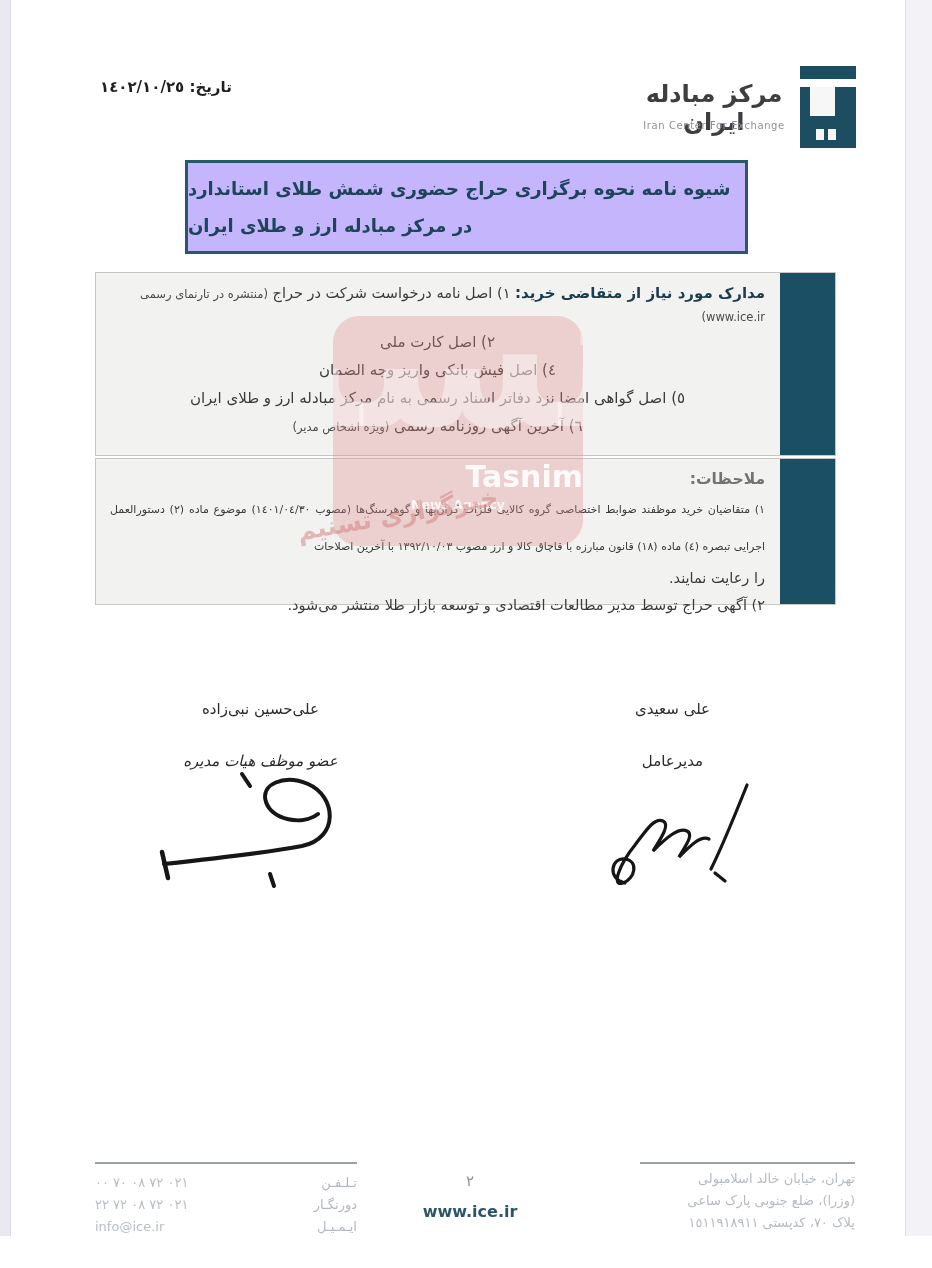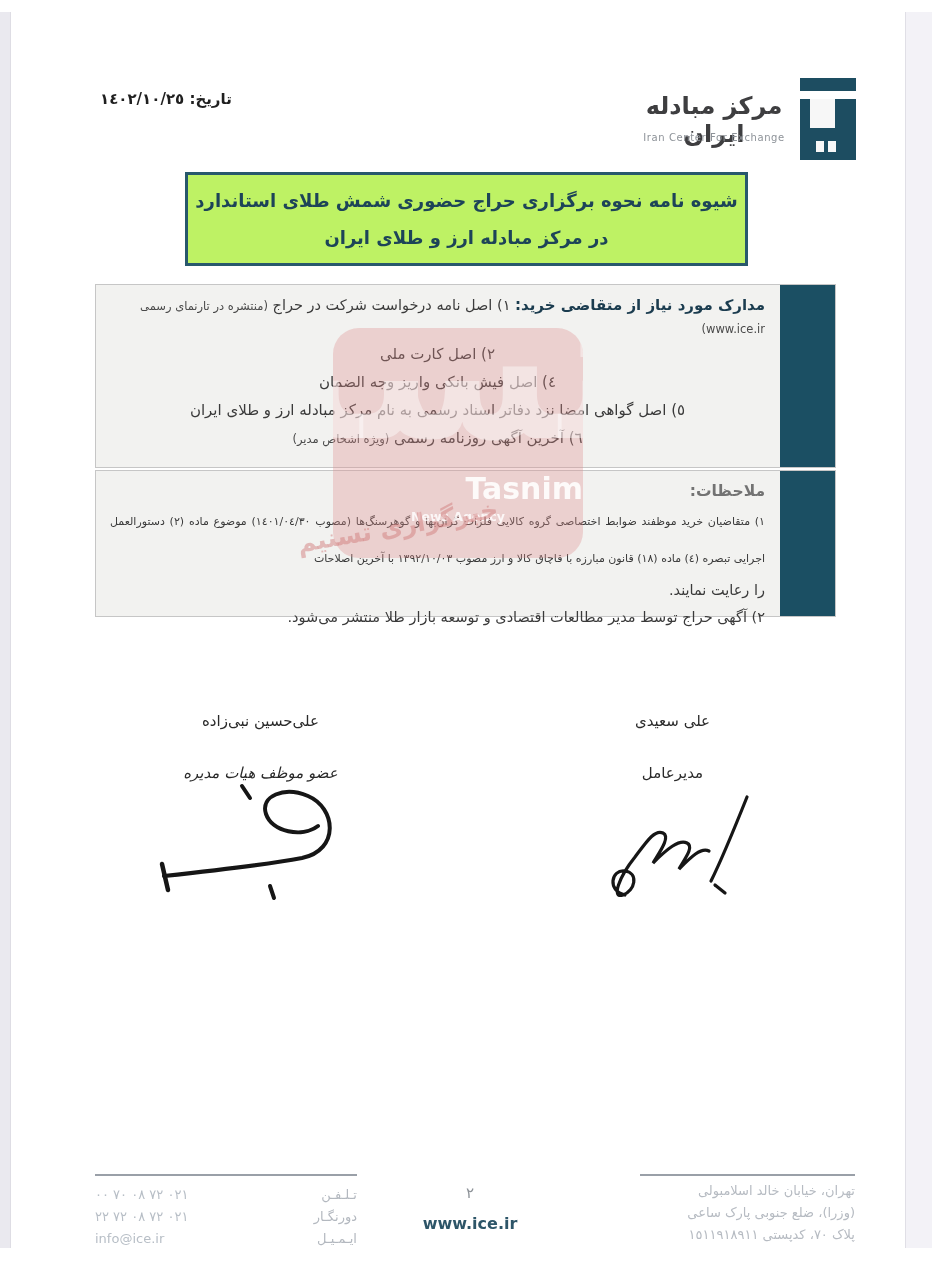--- a/index.html
+++ b/index.html
@@ -1,18 +1,18 @@
 <!DOCTYPE html>
 <html lang="fa"><head>
 <meta charset="utf-8">
 <style>
   * { margin:0; padding:0; box-sizing:border-box; }
   html,body { background:#ffffff; }
   .page {
-    position:relative; width:932px; height:1236px; margin:12px auto;
+    position:relative; width:932px; height:1236px; margin:0 auto;
     background:#ffffff; overflow:hidden;
     font-family:"DejaVu Sans", sans-serif; color:#3b3b3b;
   }
   
   .edge-left  { position:absolute; left:0; top:0; width:11px; height:100%;
                 background:#eae9ef; border-right:1px solid #dedde4; z-index:20; }
   .edge-right { position:absolute; right:0; top:0; width:27px; height:100%;
                 background:#f3f2f7; border-left:1px solid #e0dfe6; z-index:20; }
 
   
@@ -21,23 +21,23 @@
   .logo { position:absolute; right:76px; top:64px; width:220px; height:90px; }
   .logo-mark { position:absolute; right:0; top:2px; }
   .logo-fa { position:absolute; right:64px; top:16px; width:156px; text-align:center;
              font-size:24px; font-weight:bold; color:#3e3e40; letter-spacing:-1px; }
   .logo-en { position:absolute; right:64px; top:56px; width:156px; text-align:center;
              font-size:10px; color:#8d9298; letter-spacing:0.6px; white-space:nowrap; }
 
   
   .title-box {
     position:absolute; left:185px; top:160px; width:563px; height:94px;
-    background:#bef264; border:3px solid #28586c;
+    background:#c4b5fd; border:3px solid #28586c;
     display:flex; flex-direction:column; justify-content:space-evenly;
-    text-align:center; z-index:2;
+    text-align:left; z-index:2;
   }
   .title-box .t1, .title-box .t2 {
     font-size:18px; font-weight:bold; color:#1d4458;
   }
 
   
   .section {
     position:absolute; left:95px; width:741px;
     background:#f2f2f0; border:1px solid #c6c6c6; z-index:1;
   }

